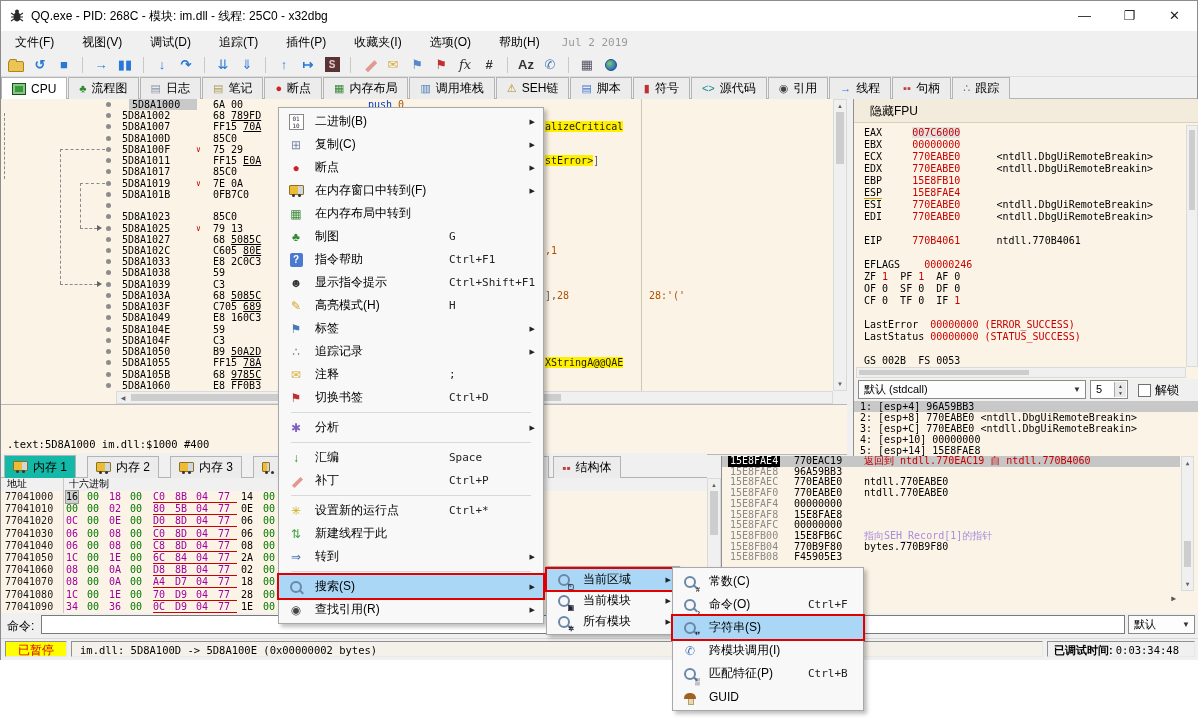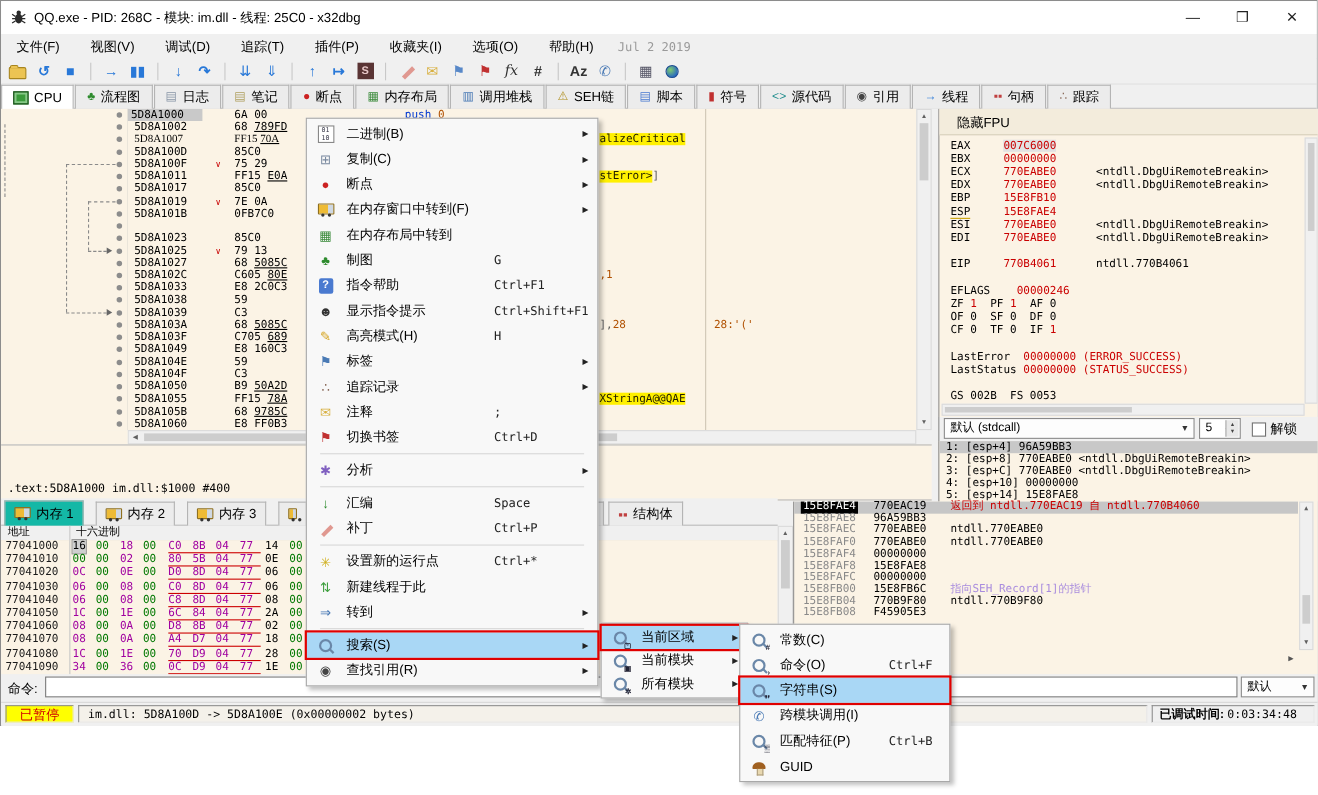--- a/index.html
+++ b/index.html
@@ -25,21 +25,21 @@
   .tab{height:21px;display:flex;align-items:center;gap:5px;padding:0 10px;border:1px solid #b4b4b4;border-bottom:none;background:#ececec;margin-right:1px;}
   .tab.active{background:#ffffff;height:22px;}
   .tab .ticon{font-size:11px;line-height:11px;}
   
   #main{position:absolute;left:0;top:98px;width:1198px;height:560px;background:#f0f0f0;}
   .pane{background:#fbf3e5;}
   #graph-pane{position:absolute;left:0;top:0;width:115px;height:292px;border-right:1px solid #b8b8b8;}
   #disasm-pane{position:absolute;left:115px;top:0;width:717px;height:292px;overflow:hidden;}
   .dis-row{position:absolute;left:0;width:100%;height:11.2px;font-size:10px;line-height:11.2px;}
   .dis-addr{position:absolute;left:6px;width:62px;color:#000;}
-  .dis-addr.sel{background:#c9c9c9;left:0;padding-left:3px;width:65px;}
+  .dis-addr.sel{background:#c9c9c9;left:13px;padding-left:3px;width:65px;}
   .dis-j{position:absolute;left:80px;color:#c80000;font-size:8px;}
   .dis-b{position:absolute;left:97px;white-space:pre;color:#000;}
   .dis-b u{text-decoration:underline;}
   .frag{position:absolute;font-size:10px;line-height:11px;white-space:pre;font-family:"DejaVu Sans Mono",monospace;}
   .hlY{background:#fff000;color:#201c00;}
   .fnum{color:#b05000;}
   .fplain{color:#5a5a5a;}
   .fmnem{color:#0038d0;}
   .dash-h{position:absolute;height:0;border-top:1px dashed #8a8a8a;}
   .dash-v{position:absolute;width:0;border-left:1px dashed #8a8a8a;}
@@ -341,21 +341,21 @@
       <div id="disasm-pane" class="pane">
         <div class="commentline"></div>
       <div class="dis-row mono" style="top: 0px;">
             <span class="dis-addr sel">5D8A1000</span>
             <span class="dis-b"><span>6A 00</span></span>
           </div>
           <div class="dis-row mono" style="top: 11.23px;">
             <span class="dis-addr">5D8A1002</span>
             <span class="dis-b"><span>68 </span><u>789FD</u></span>
           </div>
-          <div class="dis-row mono" style="top: 22.46px; font-family: Liberation Serif, serif;">
+          <div class="dis-row mono" style="top: 22.46px;">
             <span class="dis-addr">5D8A1007</span>
             <span class="dis-b"><span>FF15 </span><u>70A</u></span>
           </div>
           <div class="dis-row mono" style="top: 33.69px;">
             <span class="dis-addr">5D8A100D</span>
             <span class="dis-b"><span>85C0</span></span>
           </div>
           <div class="dis-row mono" style="top: 44.92px;">
             <span class="dis-addr">5D8A100F</span>
             <span class="dis-j">∨</span>
@@ -718,21 +718,21 @@
             <span class="stk-val">00000000</span>
           </div>
           <div class="stk-row" style="top: 74.9px;">
             <span class="stk-addr">15E8FB00</span>
             <span class="stk-val">15E8FB6C</span>
             <span class="stk-com cpurple">指向SEH_Record[1]的指针</span>
           </div>
           <div class="stk-row" style="top: 85.6px;">
             <span class="stk-addr">15E8FB04</span>
             <span class="stk-val">770B9F80</span>
-            <span class="stk-com cblack">ntdll.770B9F80</span>
+            <span class="stk-com cblack">bytes.770B9F80</span>
           </div>
           <div class="stk-row" style="top: 96.3px;">
             <span class="stk-addr">15E8FB08</span>
             <span class="stk-val">F45905E3</span>
           </div>
         </div>
     </div>
 
     <div id="cmd-row">
       <span id="cmd-label">命令:</span>

